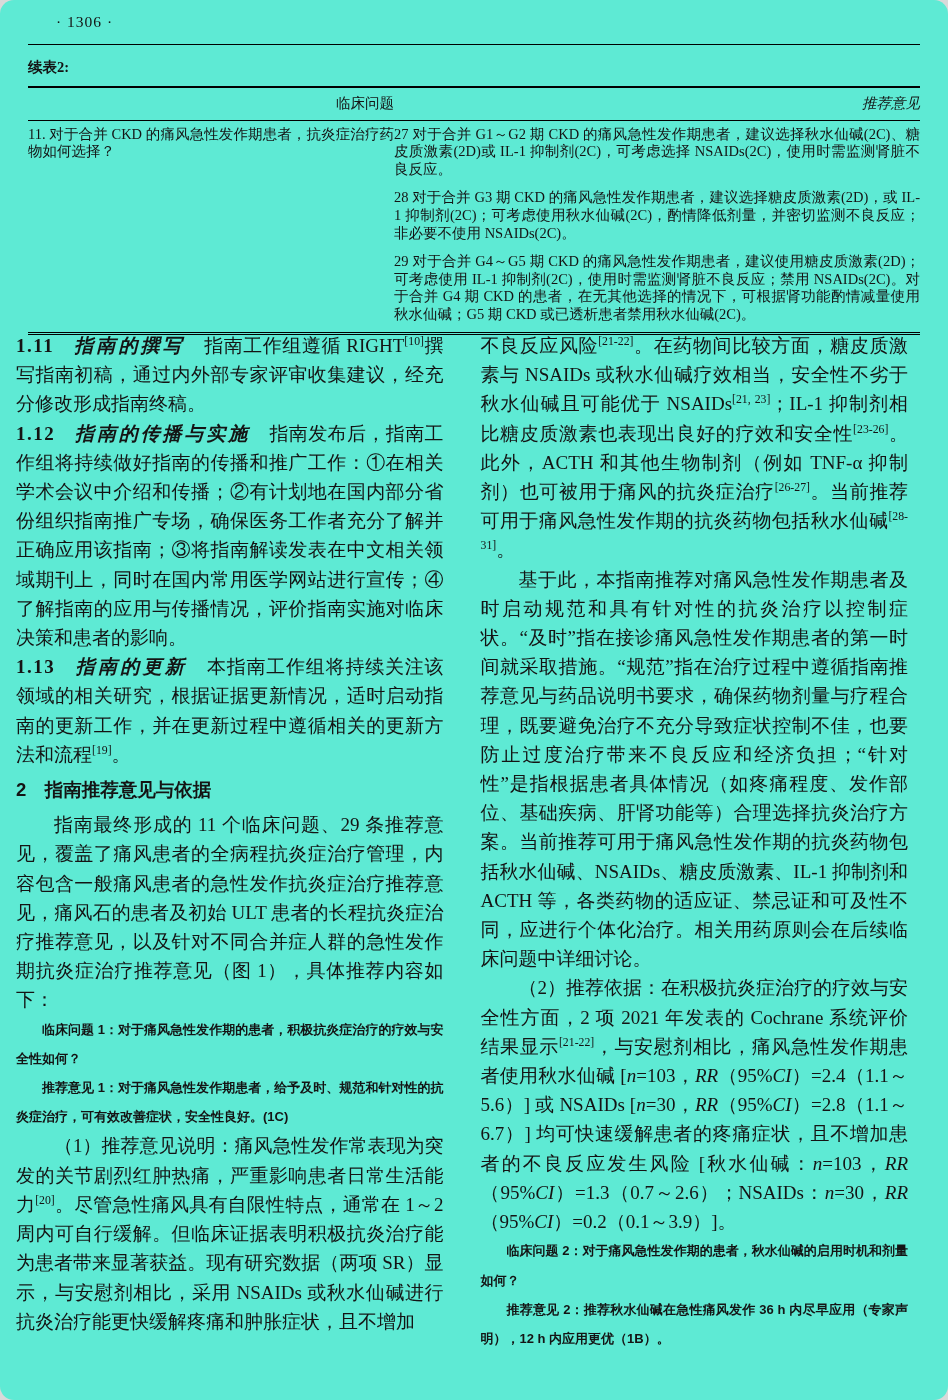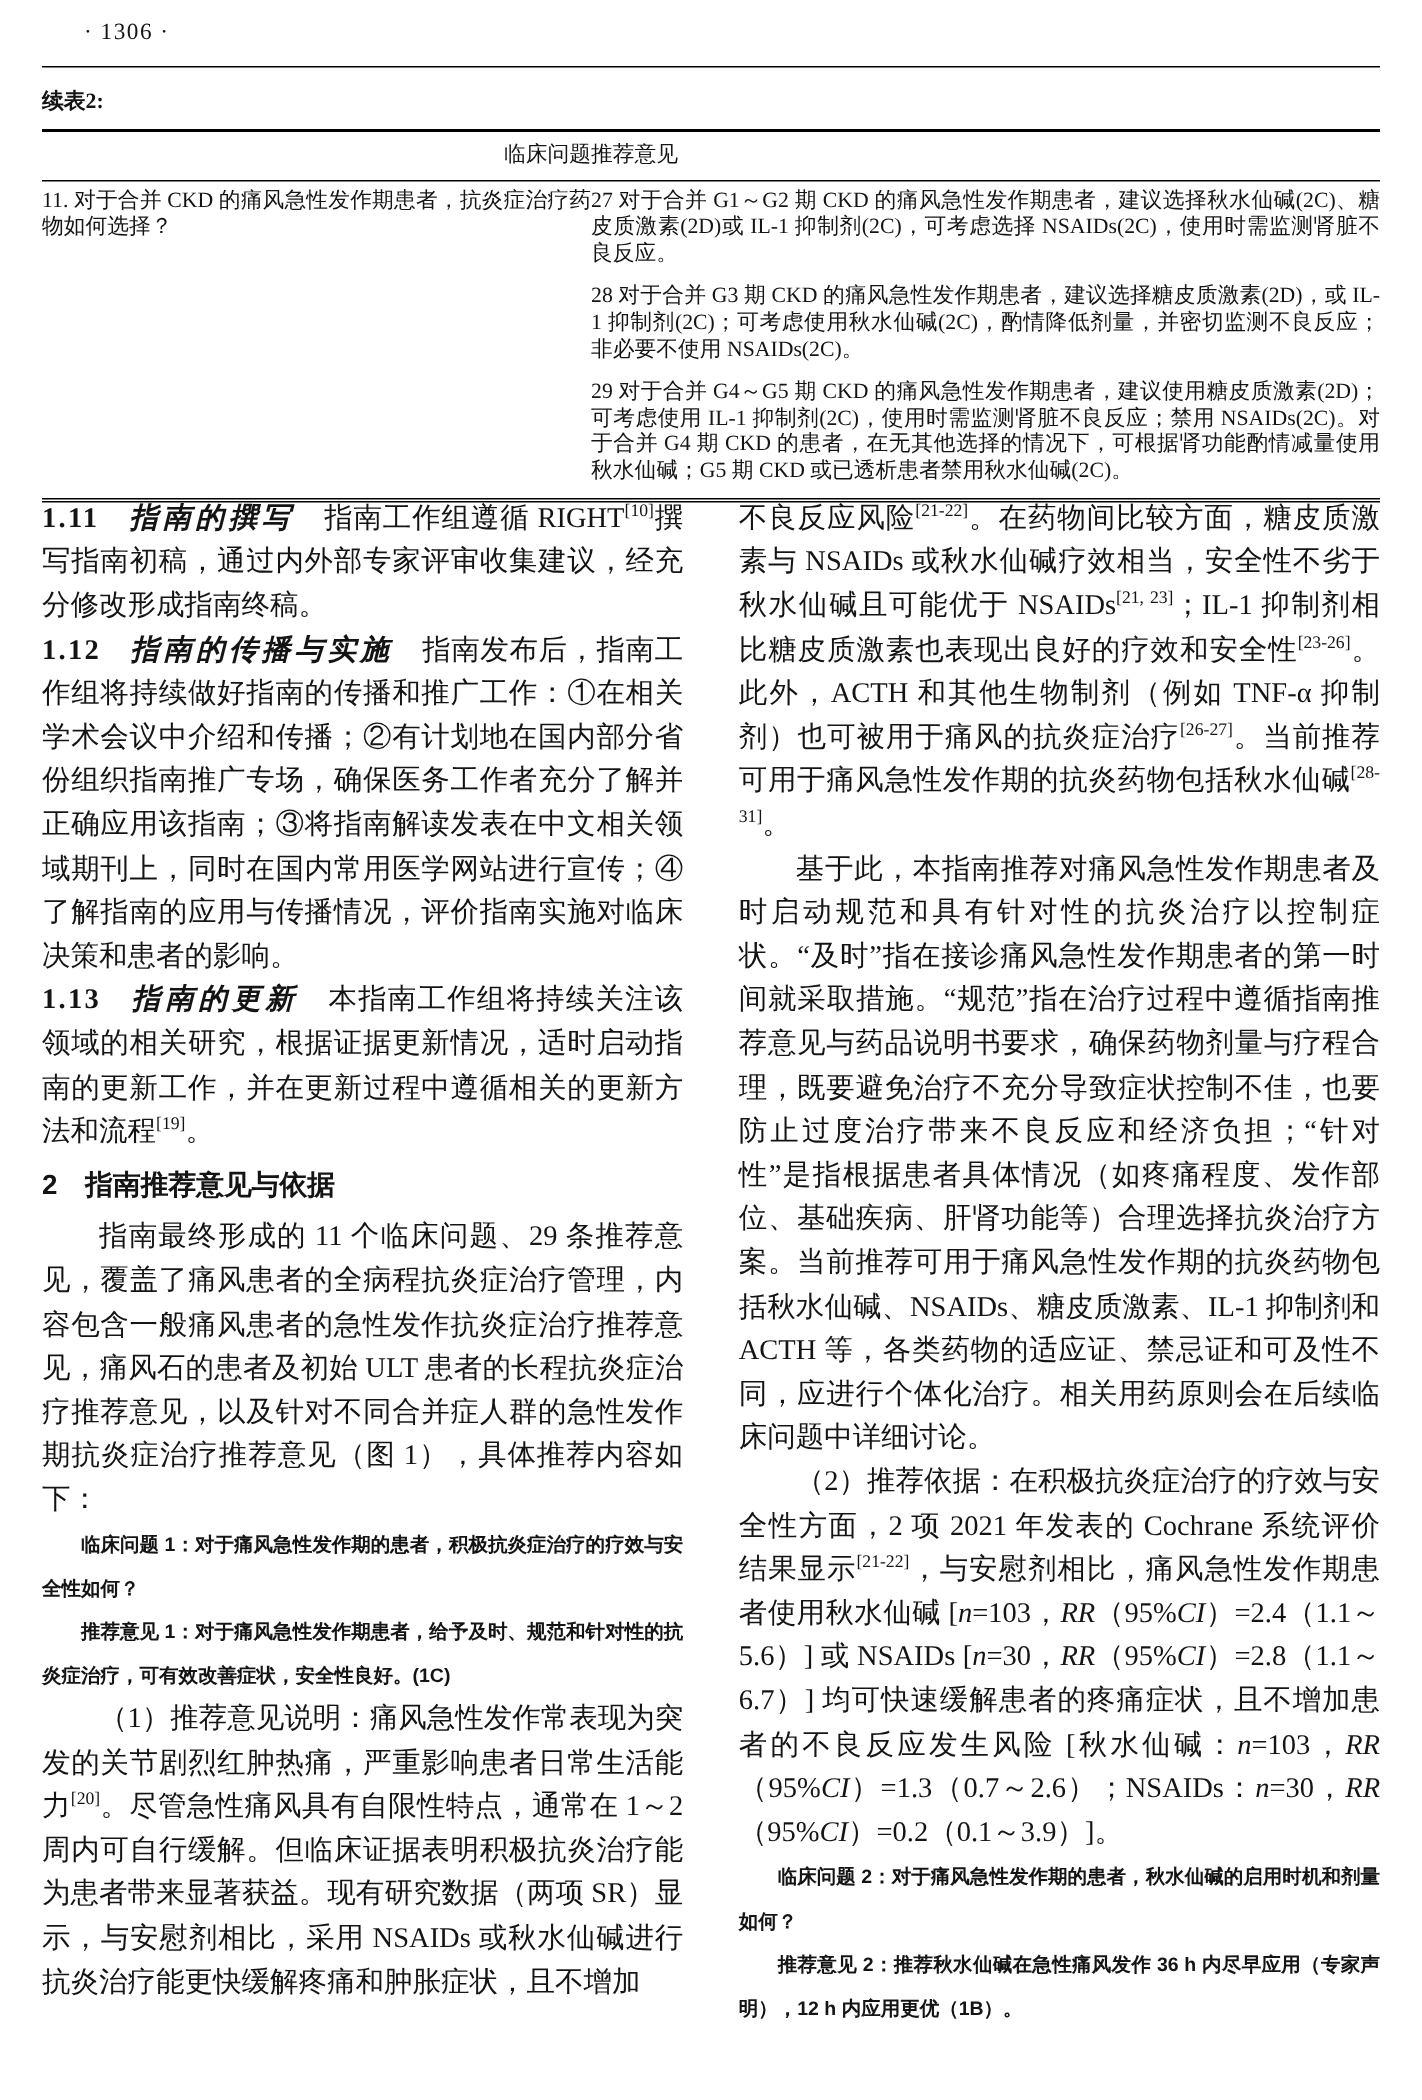--- a/index.html
+++ b/index.html
@@ -1,41 +1,42 @@
 <!DOCTYPE html>
 <html><head>
 <meta charset="utf-8">
 <style>
   html,body{margin:0;padding:0;background:#d9d9d9;}
   .page{
     position:relative;width:948px;height:1400px;margin:0 auto;
-    background:#ffffff;color:#141414;overflow:hidden;
+    background:#5eead4;color:#141414;overflow:hidden;
     font-family:"Liberation Serif","DejaVu Serif",serif;
+    border-radius:14px;
   }
   
   .running-head{position:absolute;top:10px;left:28px;right:28px;height:26px;font-size:15.5px;}
   .pageno{position:absolute;left:28px;top:3px;letter-spacing:1px;}
   .jline{display:block;text-align:center;padding-left:150px;letter-spacing:.5px;}
   .head-rule{position:absolute;top:44px;left:28px;right:28px;border-top:1.5px solid #000;}
   
   .cont-label{position:absolute;top:58px;left:28px;font-size:14.5px;font-weight:bold;}
   .tbl{
     position:absolute;top:86px;left:28px;width:892px;
     border-collapse:collapse;font-size:14.5px;line-height:17.6px;
     border-top:2px solid #000;border-bottom:3px double #000;
   }
   .tbl th{font-weight:normal;font-size:14.5px;padding:7px 0;border-bottom:1.2px solid #000;}
   .th-q{text-align:right;width:366px;}
-  .th-r{text-align:left;}
+  .th-r{text-align:right;font-style:italic;}
   .tbl td{vertical-align:top;padding:5px 0 8px;}
   .td-q{padding-right:16px;text-align:justify;}
   .rec{margin:0 0 11px;text-align:justify;}
   .rec:last-child{margin-bottom:0;}
   
-  .columns{position:absolute;top:331px;left:28px;width:892px;display:flex;gap:37px;}
+  .columns{position:absolute;top:331px;left:16px;width:892px;display:flex;gap:37px;}
   .col{width:427.5px;font-size:19px;line-height:29.2px;}
   .para{margin:0;text-align:justify;}
   .indent{text-indent:2em;}
   .h3 .num{font-weight:bold;letter-spacing:1.5px;}
   .kai{font-style:italic;font-weight:600;letter-spacing:2.5px;}
   .sec{font-family:"Liberation Sans","DejaVu Sans",sans-serif;font-weight:bold;font-size:18.5px;margin:6px 0;}
   .bold{font-family:"Liberation Sans","DejaVu Sans",sans-serif;font-weight:bold;font-size:13px;}
   sup{font-size:.62em;line-height:0;}
   .i{font-style:italic;}
 </style>

